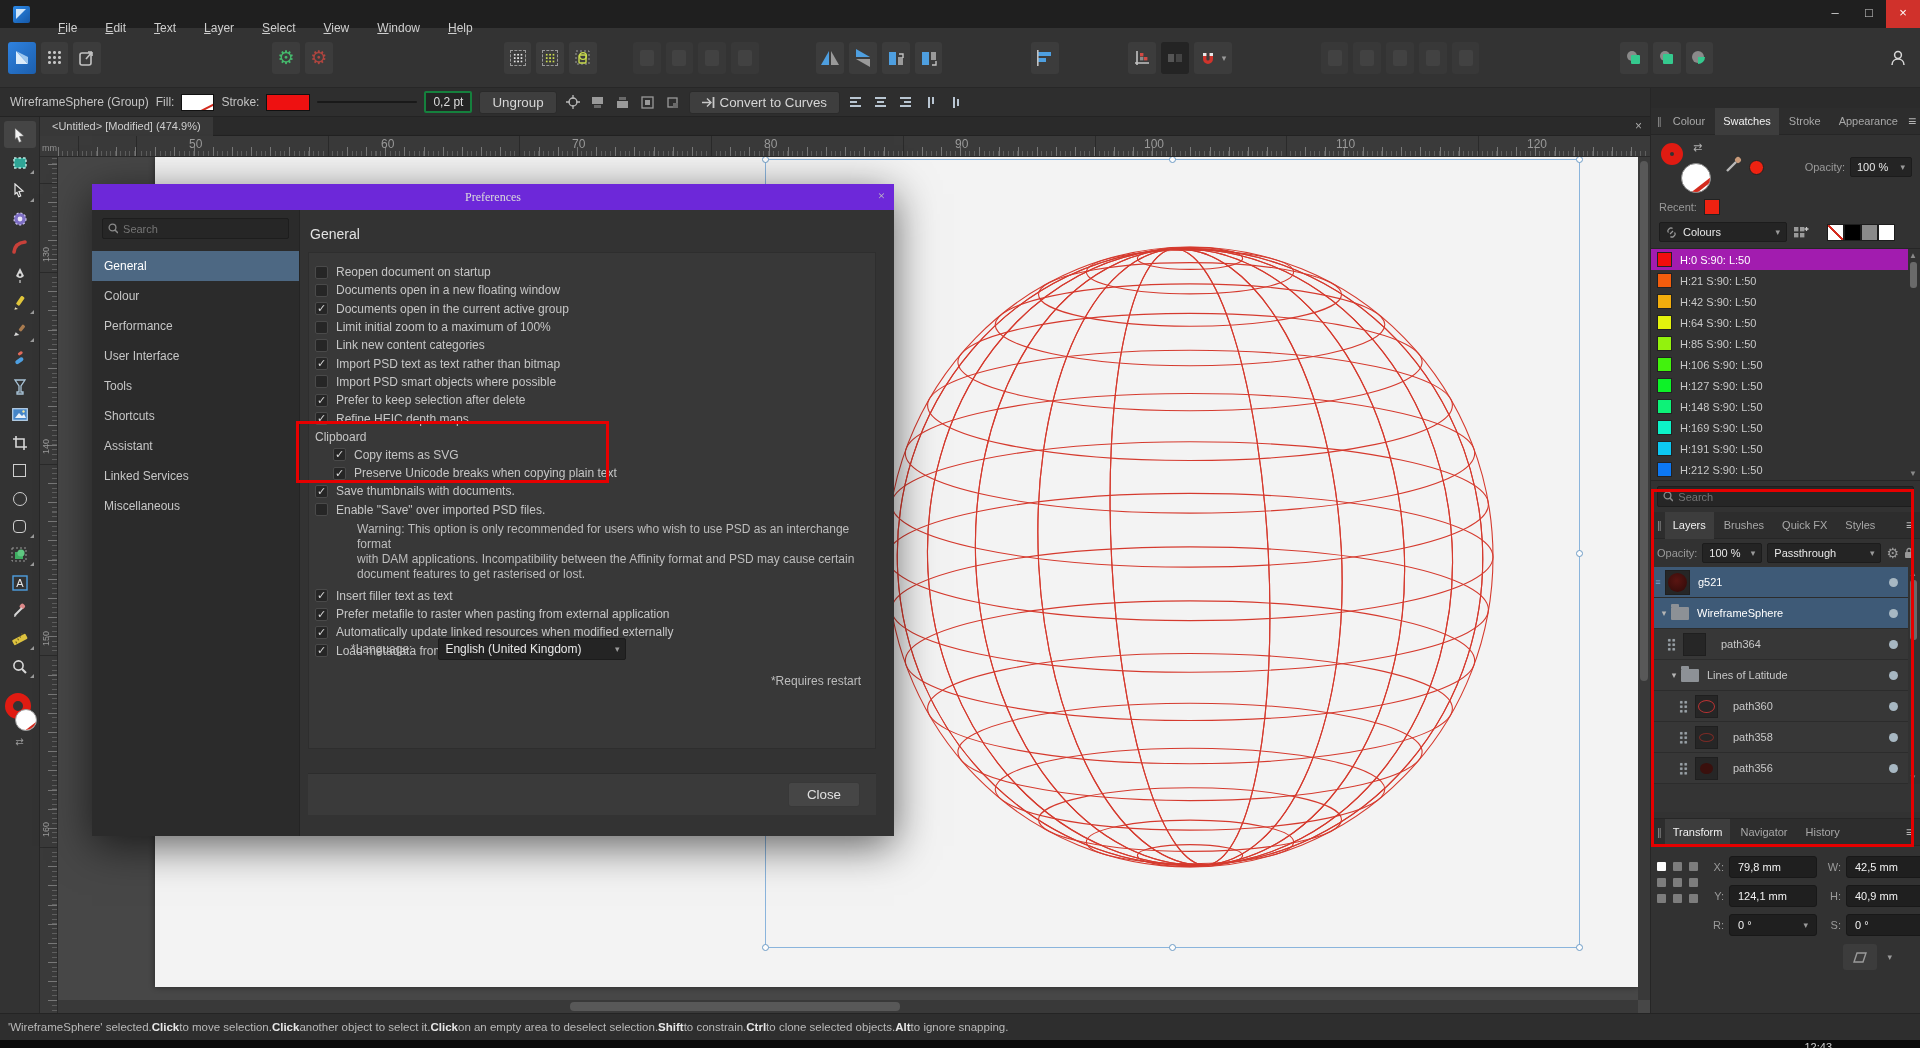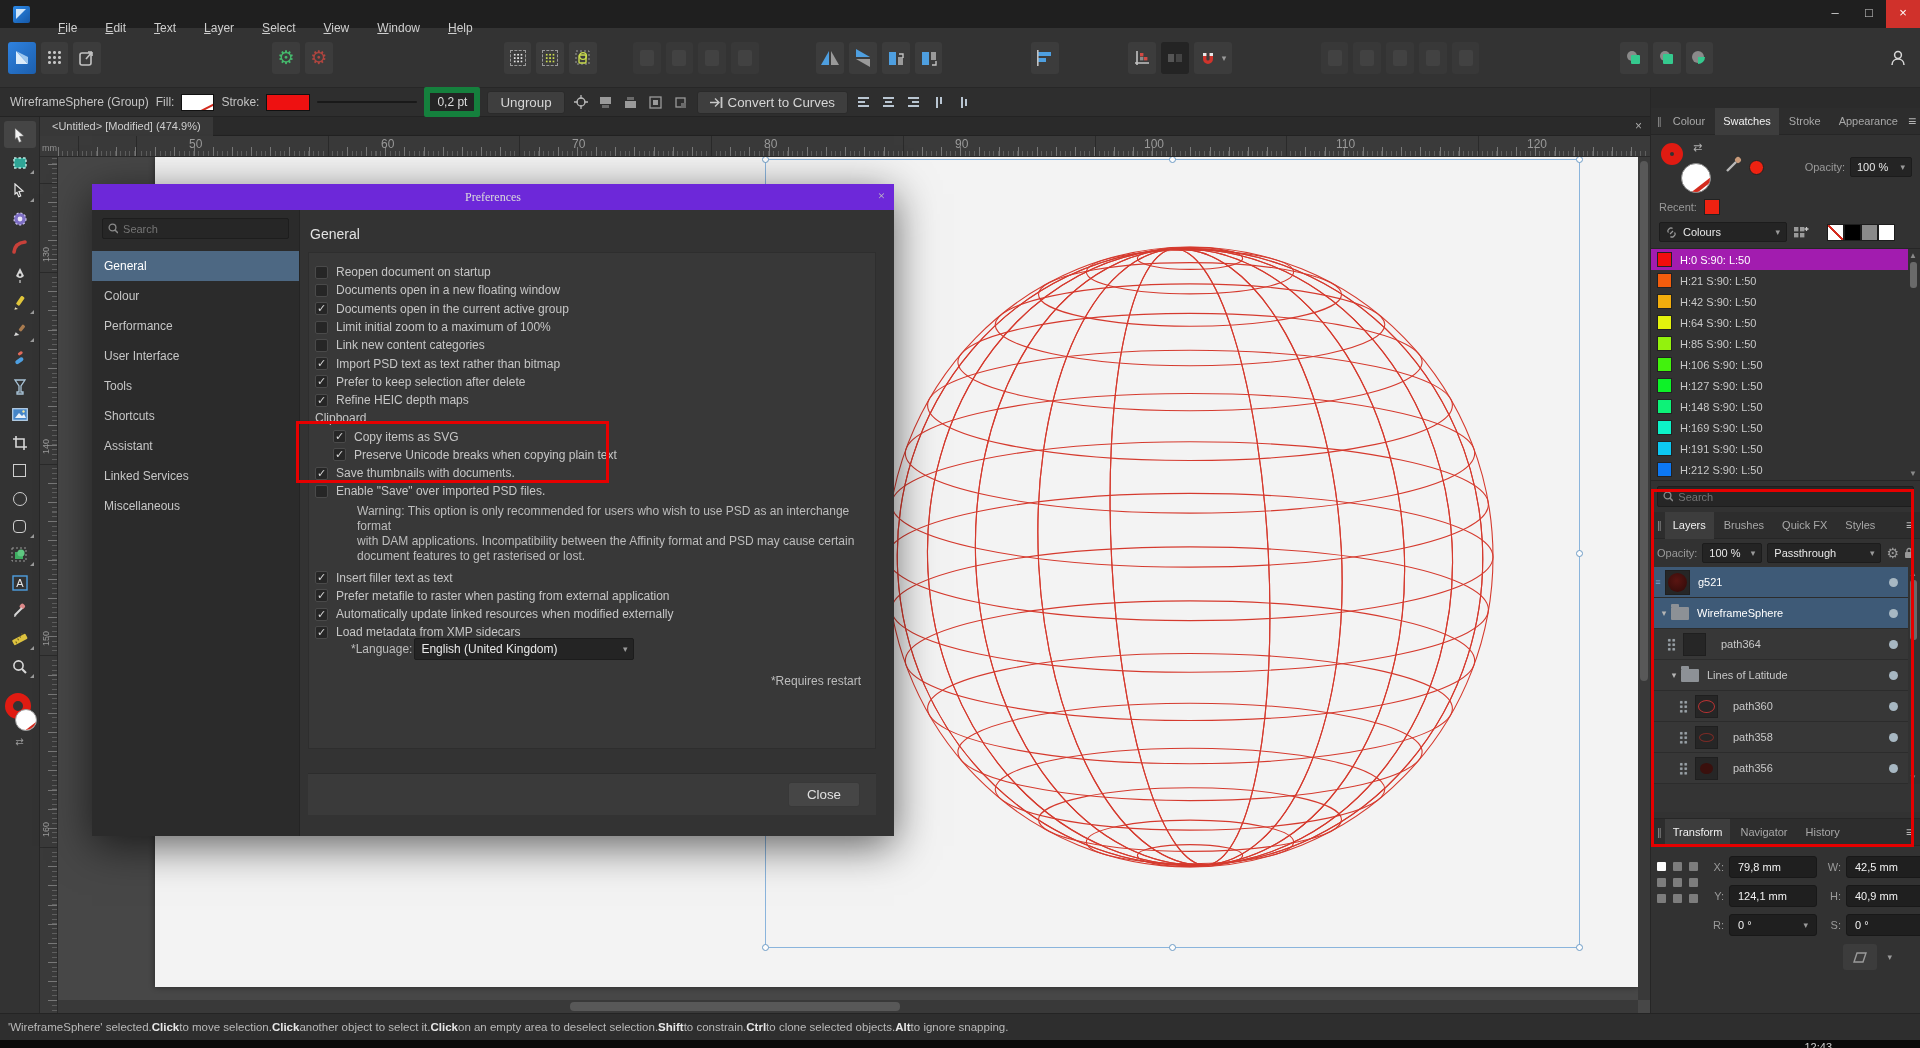--- a/index.html
+++ b/index.html
@@ -26,21 +26,21 @@
   .snapbox { width:16px; height:16px; border:1px dashed #9a9a9a; display:flex; align-items:center; justify-content:center; }
   .snapdots { width:10px; height:10px; background-image:radial-gradient(#e5e5e5 1px,transparent 1.3px); background-size:3.4px 3.4px; }
   .snapdots.green { background-image:radial-gradient(#cadb4e 1px,transparent 1.3px); }
   
   #contextbar { height:29px; background:#2e2e2e; border-bottom:1px solid #232323; display:flex; align-items:center; padding:0 10px; gap:7px; width:1650px; }
   .cb-label { color:#c4c4c4; }
   .fill-swatch { width:33px; height:17px; background:#fff; border:1px solid #111; position:relative; overflow:hidden; }
   .fill-swatch:before { content:""; position:absolute; left:-4px; top:14px; width:50px; border-top:2px solid #d32b1e; transform:rotate(-27deg); }
   .stroke-swatch { width:44px; height:17px; background:#ee1111; border:1px solid #111; }
   .wslider { width:100px; height:2px; background:#191919; border-radius:1px; }
-  .wbox { background:#242424; border:6px solid #15803d; padding:2px 7px; color:#ddd; border-radius:2px; }
+  .wbox { background:#242424; border:2px solid #15803d; padding:2px 7px; color:#ddd; border-radius:2px; }
   .cbtn { background:#3e3e3e; border:1px solid #2a2a2a; border-radius:3px; padding:3px 12px; color:#d6d6d6; }
   .mini-ic { width:18px; height:18px; display:flex; align-items:center; justify-content:center; color:#b9b9b9; font-size:12px; }
   .alignbars { display:inline-flex; flex-direction:column; gap:2px; }
   .alignbars i { display:block; height:2px; background:#b9c6d2; }
   
   #content { position:relative; height:925px; display:flex; }
   #left-col { width:1650px; display:flex; flex-direction:column; }
   #workrow { display:flex; flex:1; }
   
   #tools { width:40px; background:#333333; border-right:1px solid #272727; display:flex; flex-direction:column; align-items:center; padding-top:4px; gap:1px; }
@@ -987,20 +987,24 @@
           </div>
         <div class="opt">
             <span class="cb"><i></i></span>
             <span class="ol">Link new content categories</span>
           </div>
         <div class="opt">
             <span class="cb"><i>✓</i></span>
             <span class="ol">Import PSD text as text rather than bitmap</span>
           </div>
         <div class="opt">
+            <span class="cb"><i></i></span>
+            <span class="ol">Import PSD smart objects where possible</span>
+          </div>
+        <div class="opt">
             <span class="cb"><i>✓</i></span>
             <span class="ol">Prefer to keep selection after delete</span>
           </div>
         <div class="opt">
             <span class="cb"><i>✓</i></span>
             <span class="ol">Refine HEIC depth maps</span>
           </div>
         <div style="height:18px;line-height:18px;color:#c6c6c6;">Clipboard</div>
         <div class="opt ind1">
             <span class="cb"><i>✓</i></span>
@@ -1034,21 +1038,21 @@
         <div class="opt">
             <span class="cb"><i>✓</i></span>
             <span class="ol">Automatically update linked resources when modified externally</span>
           </div>
         <div class="opt">
             <span class="cb"><i>✓</i></span>
             <span class="ol">Load metadata from XMP sidecars</span>
           </div>
         <div id="langrow">
           <span style="margin-left:42px;color:#bdbdbd;">*Language:</span>
-          <span class="drop" style="width:220px;margin-left:2px;height:22px;">
+          <span class="drop" style="width:188px;margin-left:26px;height:22px;">
             <span>English (United Kingdom)</span>
               <span class="chev">▾</span>
           </span>
         </div>
         <div id="restart">*Requires restart</div>
       </div>
       <div id="prefs-foot">
         <button id="close-btn">Close</button>
       </div>
     </div>

